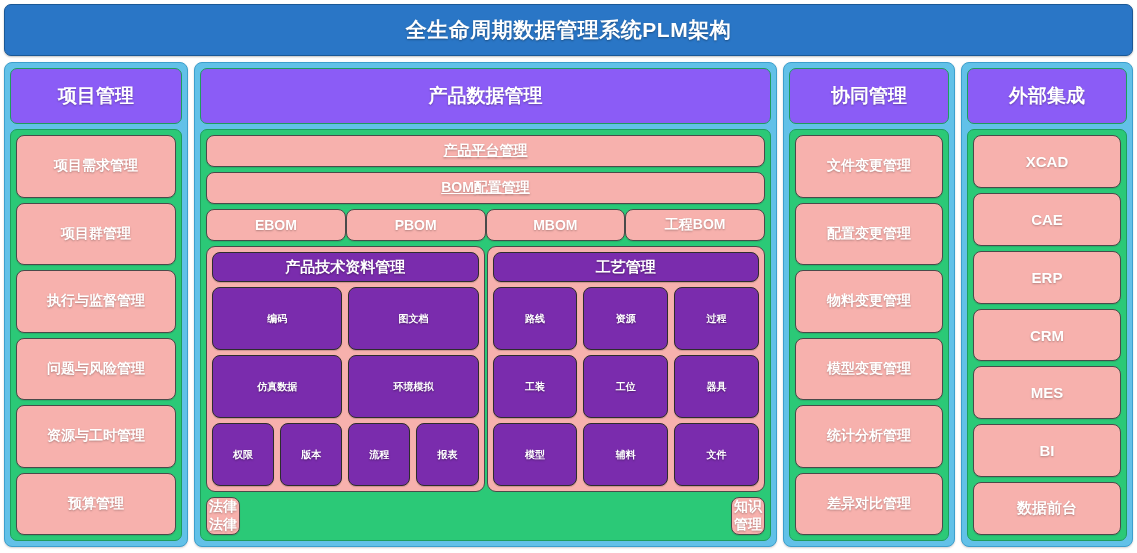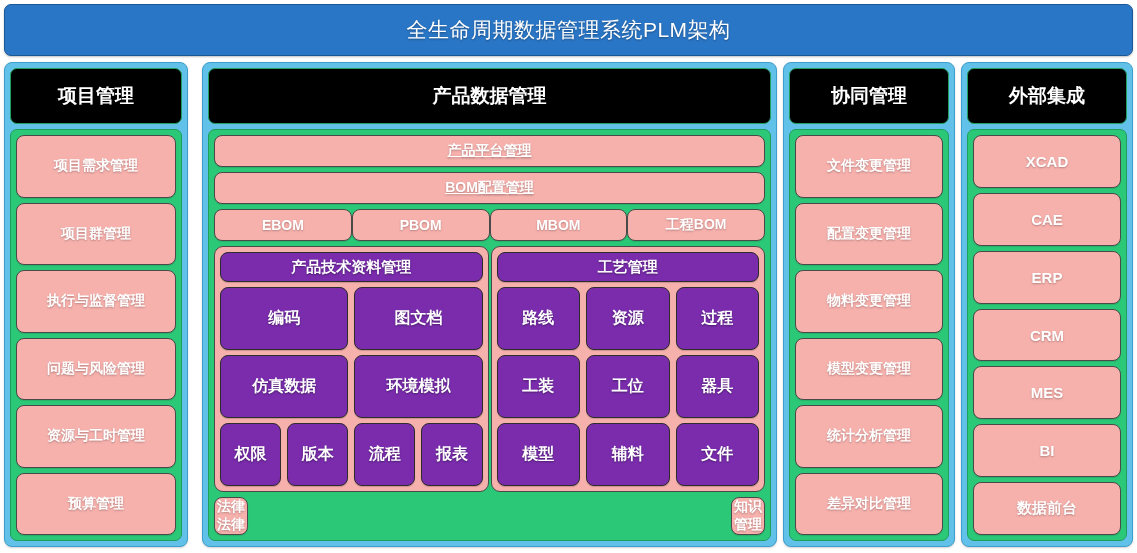--- a/index.html
+++ b/index.html
@@ -16,46 +16,46 @@
   
   .title-bar{
     height:50px;flex:0 0 50px;
     background:#2a76c6;
     border:1px solid #1a5896;
     border-radius:7px;
     display:flex;align-items:center;justify-content:center;
     box-shadow:0 1px 2px rgba(0,0,0,.25);
   }
   .title-bar .t{
-    color:#ffffff;font-size:21px;font-weight:normal;letter-spacing:.5px;
+    color:#ffffff;font-size:21px;font-weight:bold;letter-spacing:.5px;
     text-shadow:0 1px 2px rgba(0,0,0,.35);
   }
 
   
   .columns{
     flex:1 1 auto;display:flex;gap:6px;min-height:0;
   }
   .col{
     background:#62c1e8;
     border:1px solid #3c9fcd;
     border-radius:8px;
     box-sizing:border-box;
     padding:5px;
     display:flex;flex-direction:column;gap:5px;
     min-height:0;
     box-shadow:0 1px 2px rgba(0,0,0,.18);
   }
   .col-proj{flex:0 0 184px;}
-  .col-pdm{flex:1 1 auto;margin-left:8px;}
+  .col-pdm{flex:1 1 auto;}
   .col-collab{flex:0 0 172px;}
   .col-ext{flex:0 0 172px;}
 
   .col-head{
     flex:0 0 54px;
-    background:#000000;
+    background:#8b5cf6;
     border:1px solid #1f9e5c;
     border-radius:7px;
     display:flex;align-items:center;justify-content:center;
   }
   .col-head .t{
     color:#ffffff;font-size:19px;font-weight:bold;
     text-shadow:0 1px 2px rgba(0,0,0,.3);
   }
   .col-body{
     flex:1 1 auto;min-height:0;
@@ -104,21 +104,21 @@
     border-radius:9px;
     box-sizing:border-box;
     padding:5px;
     display:flex;flex-direction:column;gap:5px;
   }
   .purple{
     background:#7a2cad;
     border:1px solid #2d2d2d;
     border-radius:8px;
     display:flex;align-items:center;justify-content:center;
-    color:#ffffff;font-weight:bold;font-size:16px;
+    color:#ffffff;font-weight:bold;font-size:10px;
     text-shadow:0 1px 2px rgba(0,0,0,.4);
     box-sizing:border-box;text-align:center;
     box-shadow:0 1px 1px rgba(0,0,0,.18);
   }
   .purple.head{flex:0 0 30px;font-size:15px;}
   .p-row{flex:1 1 0;display:flex;gap:6px;min-height:0;}
   .p-row .purple{flex:1 1 0;min-width:0;}
 
   .bottom-rows{
     flex:0 0 auto;display:flex;flex-direction:row;gap:5px;justify-content:space-between;

